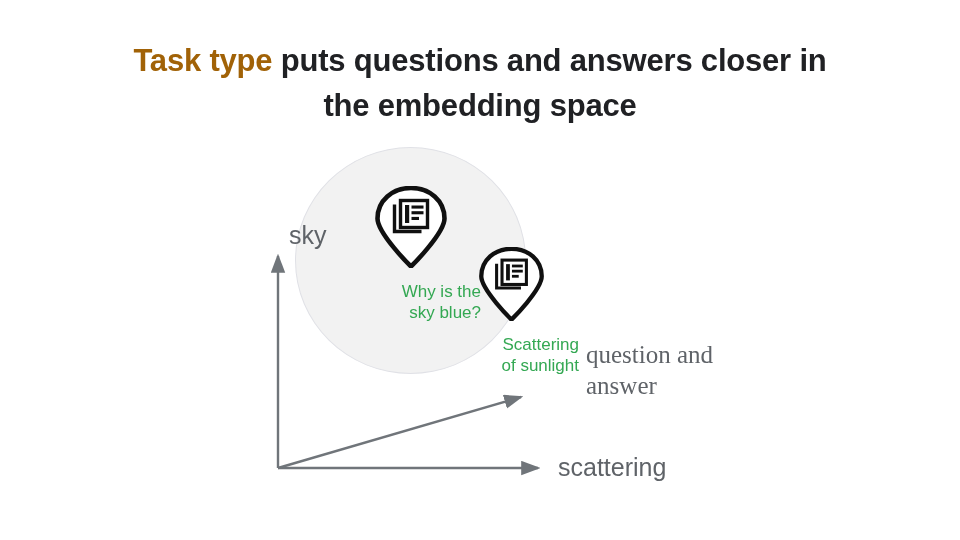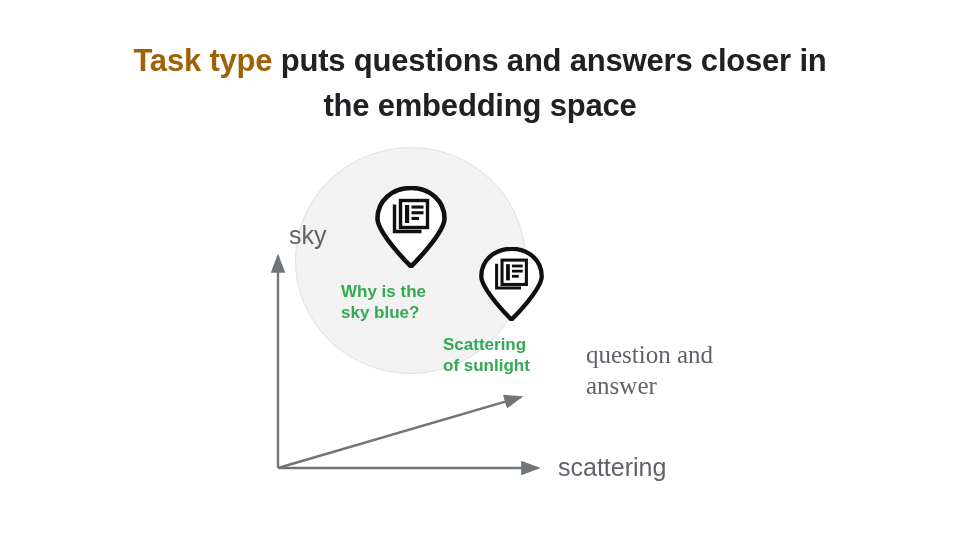--- a/index.html
+++ b/index.html
@@ -74,23 +74,23 @@
   }
   #label-sky   { left: 253px; top: 220px; margin-left: 36px; }
   #label-scat  { left: 558px; top: 452px; }
   #label-qa    { left: 586px; top: 339px; font-family: Liberation Serif, serif; }
 
   
   .point-label {
     position: absolute;
     color: #34A853;
     font-size: 17px;
-    font-weight: bold;
+    font-weight: normal;
     line-height: 21px;
-    text-align: left;
+    text-align: right;
     white-space: pre-line;
   }
   #label-q { left: 341px; top: 281px; width: 140px; }
   #label-a { left: 443px; top: 334px; width: 136px; }
 
   
   .pin { position: absolute; }
   #pin-question { left: 374px; top: 186px; width: 74px;  height: 82px; }
   #pin-answer   { left: 478px; top: 247px; width: 67px;  height: 74px; }
 </style>

